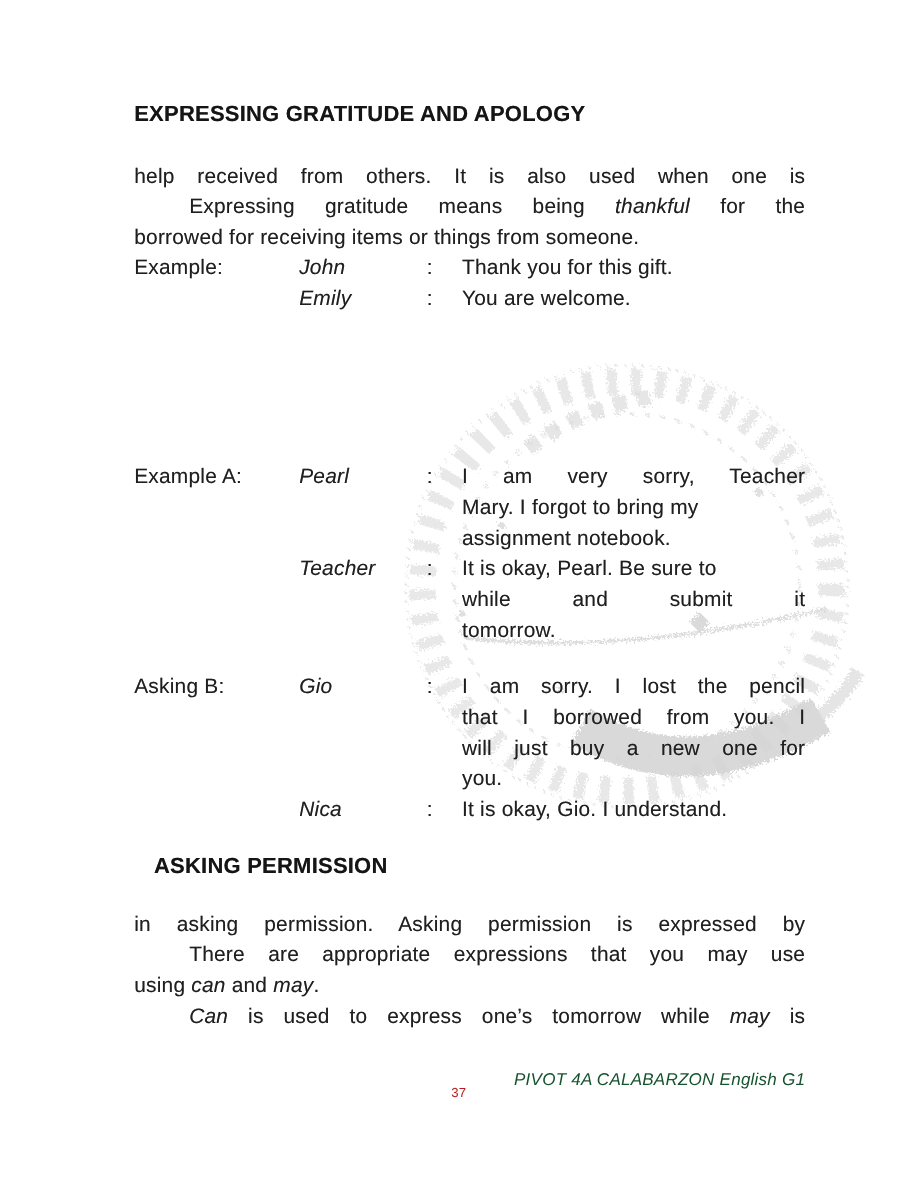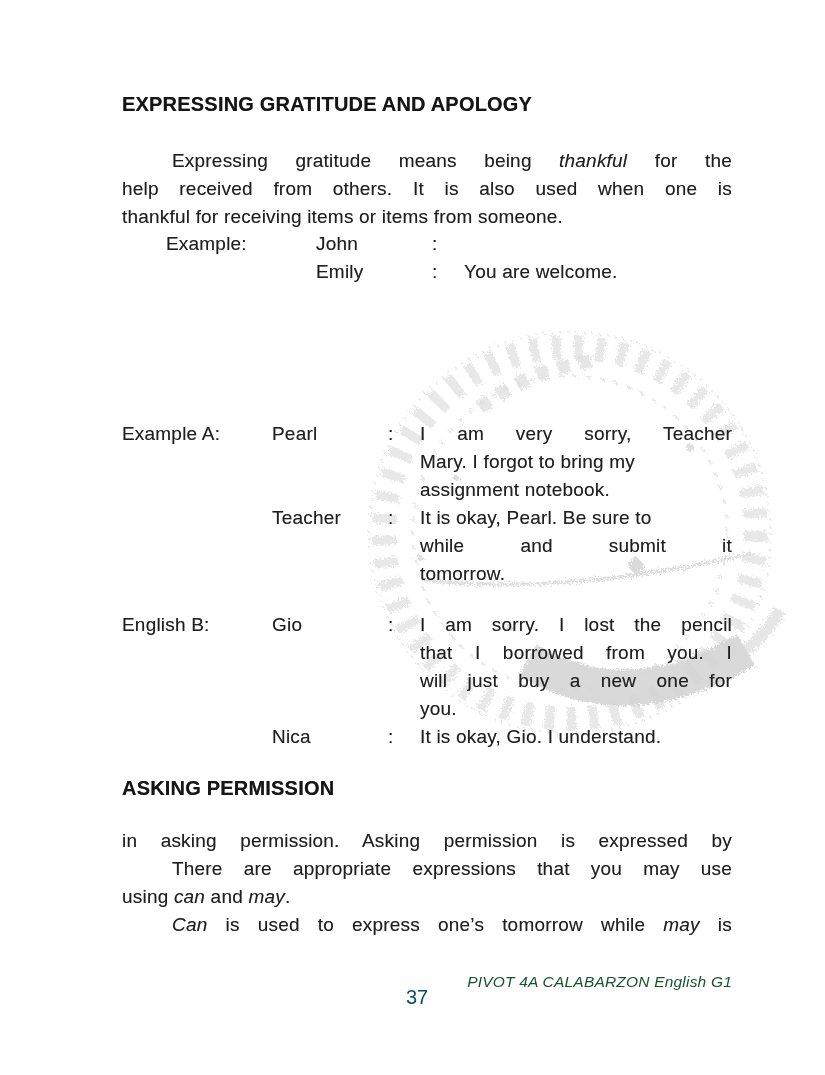--- a/index.html
+++ b/index.html
@@ -60,51 +60,51 @@
     position: absolute;
     left: 122px;
     width: 610px;
     font-size: 19px;
     line-height: 28px;
     letter-spacing: 0.2px;
     text-shadow: 0 0 0.4px rgba(0,0,0,0.4);
   }
   .drow { display: flex; align-items: flex-start; }
   .c-lbl { width: 150px; flex: 0 0 150px; }
-  .c-spk { width: 116px; flex: 0 0 116px; }
+  .c-spk { width: 116px; flex: 0 0 116px; font-style: italic; }
   .c-col { width: 32px;  flex: 0 0 32px; }
   .c-txt { flex: 1 1 auto; min-width: 0; }
   .footer-edition {
     position: absolute;
     left: 122px;
     top: 973px;
     width: 610px;
     text-align: right;
     font-size: 15.5px;
     font-style: italic;
     letter-spacing: 0.2px;
     color: #14532d;
   }
   .footer-page {
     position: absolute;
     left: 122px;
     top: 986px;
     width: 590px;
     text-align: center;
-    font-size: 20px;
-    color: #0c4a6e;
+    font-size: 12px;
+    color: #b91c1c;
   }
   
   #h-gratitude   { top: 93px; }
   #p-intro       { top: 147px; }
-  #dlg-example   { top: 230px; margin-left: 44px; }
+  #dlg-example   { top: 230px; }
   #p-apology     { top: 311px; }
   #dlg-exampleA  { top: 420px; }
   #dlg-exampleB  { top: 611px; }
-  #h-permission  { top: 777px; }
+  #h-permission  { top: 777px; margin-left: 18px; }
   #p-perm1       { top: 827px; }
   #p-perm2       { top: 911px; }
 </style>
 </head>
 <body>
 
 <div class="page">
 
   <div class="watermark">
     <svg width="465" height="420" viewBox="0 0 465 420">
@@ -129,30 +129,33 @@
         <circle cx="60" cy="230" r="3" fill="#c6c6c6" stroke="none"></circle>
       </g>
     </svg>
   </div>
 
   <div class="content-layer">
 
     <h1 id="h-gratitude" class="heading">EXPRESSING GRATITUDE AND APOLOGY</h1>
 
     <div id="p-intro" class="para">
+      <div class="ln jl">help received from others. It is also used when one is</div>
       <div class="ln jl ind"><span>Expressing gratitude means being </span><span class="em">thankful</span><span> for the</span></div>
-      <div class="ln jl">help received from others. It is also used when one is</div>
-      <div class="ln">thankful for receiving items or items from someone.</div>
+      <div class="ln">borrowed for receiving items or things from someone.</div>
     </div>
 
     <div id="dlg-example" class="dlg">
       <div class="drow">
         <div class="c-lbl">Example:</div>
         <div class="c-spk">John</div>
         <div class="c-col">:</div>
+        <div class="c-txt">
+          <div class="ln">Thank you for this gift.</div>
+        </div>
       </div>
       <div class="drow">
         <div class="c-lbl"></div>
         <div class="c-spk">Emily</div>
         <div class="c-col">:</div>
         <div class="c-txt">
           <div class="ln">You are welcome.</div>
         </div>
       </div>
     </div>
@@ -176,21 +179,21 @@
         <div class="c-txt">
           <div class="ln">It is okay, Pearl. Be sure to</div>
           <div class="ln jl">while and submit it</div>
           <div class="ln">tomorrow.</div>
         </div>
       </div>
     </div>
 
     <div id="dlg-exampleB" class="dlg">
       <div class="drow">
-        <div class="c-lbl">English B:</div>
+        <div class="c-lbl">Asking B:</div>
         <div class="c-spk">Gio</div>
         <div class="c-col">:</div>
         <div class="c-txt">
           <div class="ln jl">I am sorry. I lost the pencil</div>
           <div class="ln jl">that I borrowed from you. I</div>
           <div class="ln jl">will just buy a new one for</div>
           <div class="ln">you.</div>
         </div>
       </div>
       <div class="drow">

